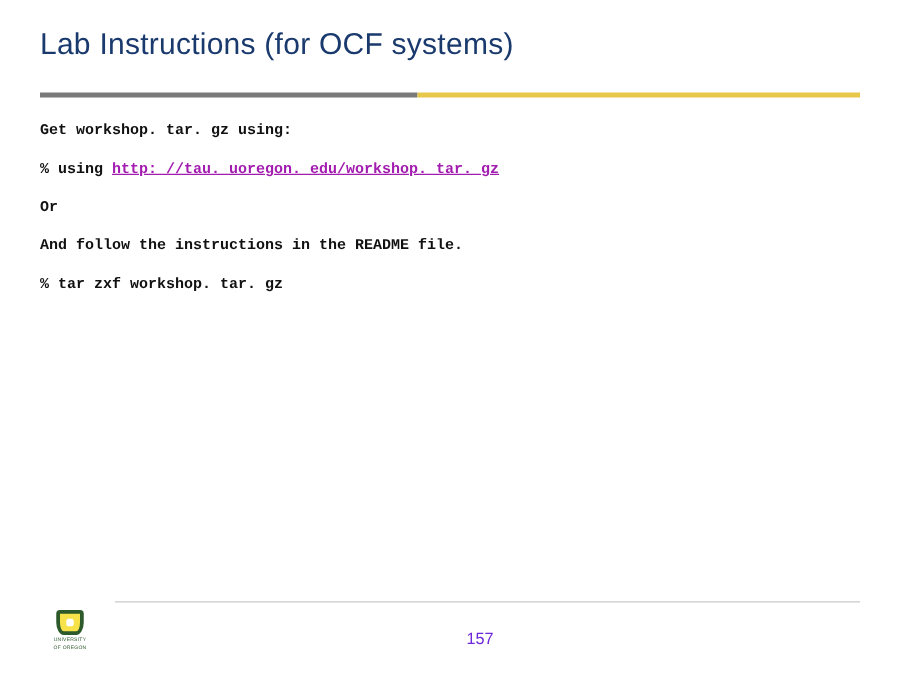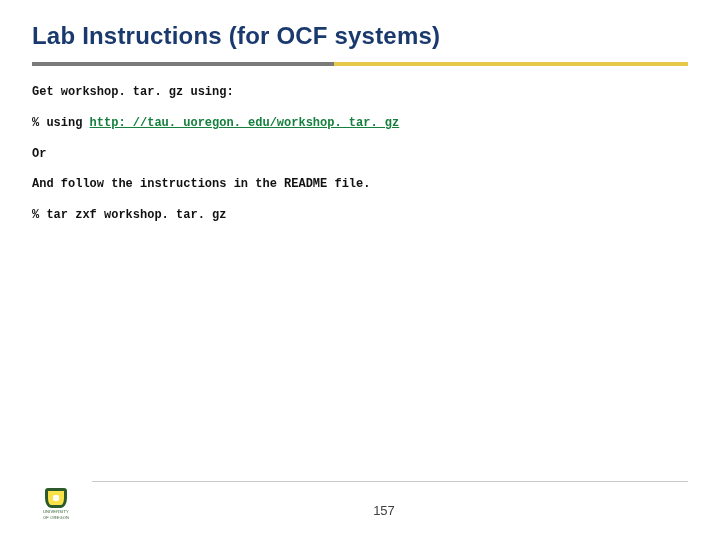--- a/index.html
+++ b/index.html
@@ -14,23 +14,23 @@
   .slide {
     width: 720px;
     height: 540px;
     background: #ffffff;
     position: relative;
     padding: 22px 32px 0 32px;
   }
   .title {
     color: #1a3a6e;
     font-size: 24px;
-    font-weight: bold;
+    font-weight: normal;
     letter-spacing: 0.2px;
-    margin-bottom: 12px;
+    margin-bottom: 24px;
   }
   .rule-row {
     display: flex;
     width: 100%;
     height: 4px;
     margin-bottom: 18px;
   }
   .rule-gray {
     background: #7a7a7a;
     width: 46%;
@@ -45,21 +45,21 @@
     font-family: Liberation Mono, monospace;
     font-weight: bold;
     font-size: 12px;
     color: #111;
     line-height: 1.4;
   }
   .body p {
     margin-bottom: 14px;
   }
   .link {
-    color: #15803d;
+    color: #a21caf;
     text-decoration: underline;
   }
   .footer {
     position: absolute;
     left: 32px;
     right: 32px;
     bottom: 20px;
   }
   .footer-line {
     height: 1px;
@@ -98,21 +98,21 @@
     letter-spacing: 0.2px;
     color: #2d5a2a;
     text-align: center;
     line-height: 1;
     white-space: nowrap;
   }
   .page-num {
     flex: 1;
     text-align: center;
     font-size: 13px;
-    color: #404040;
+    color: #6d28d9;
     padding-bottom: 2px;
   }
 </style>
 </head>
 <body>
 
 <div class="slide">
 
   <h1 class="title">Lab Instructions (for OCF systems)</h1>
 

